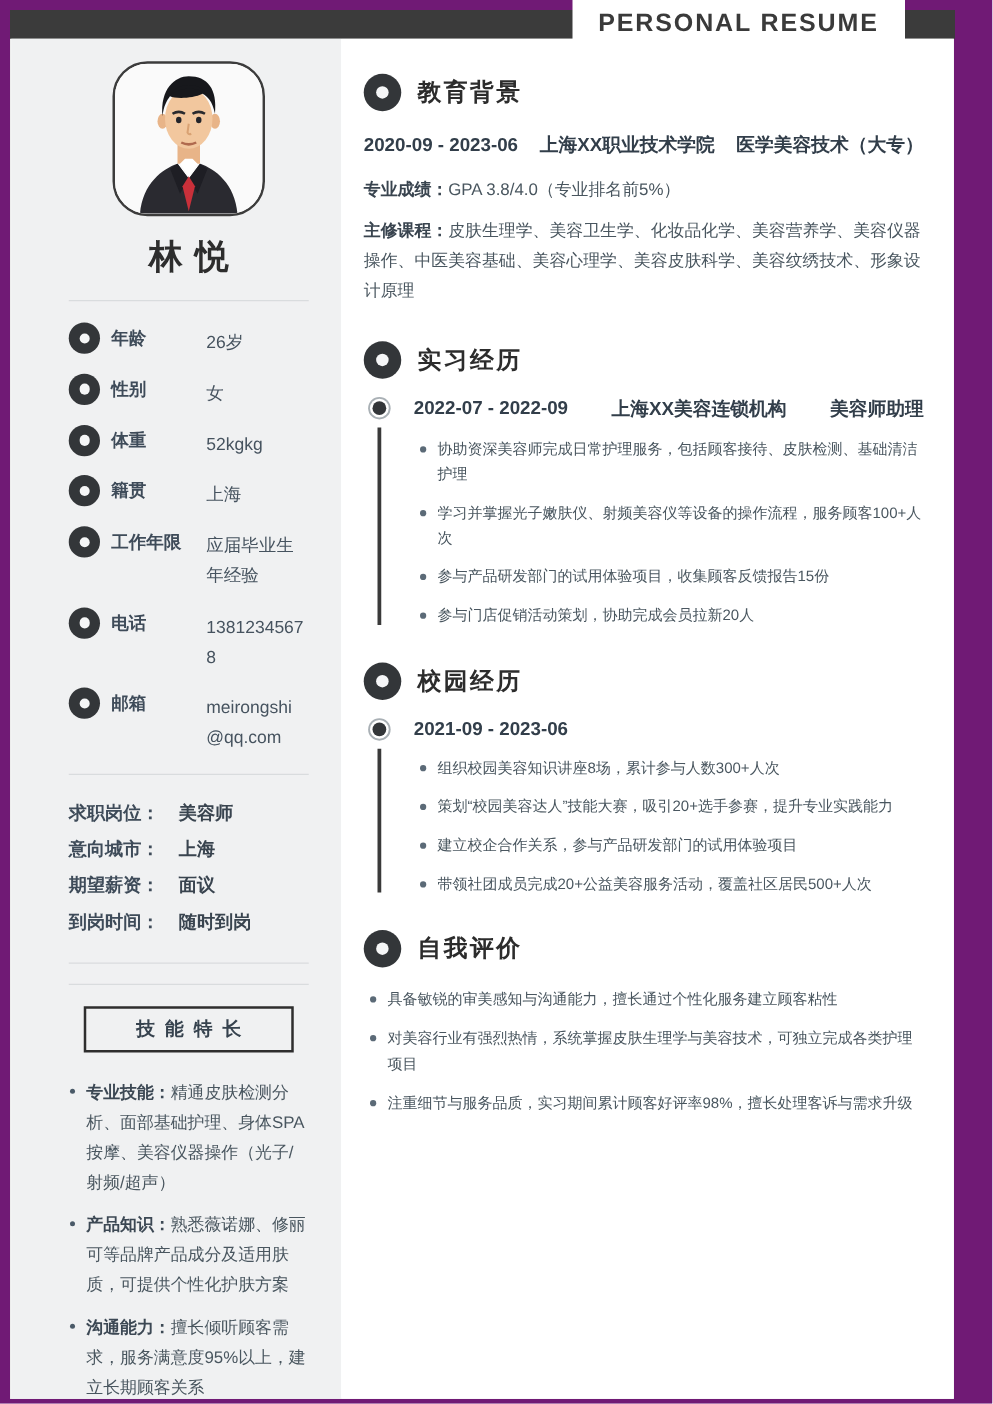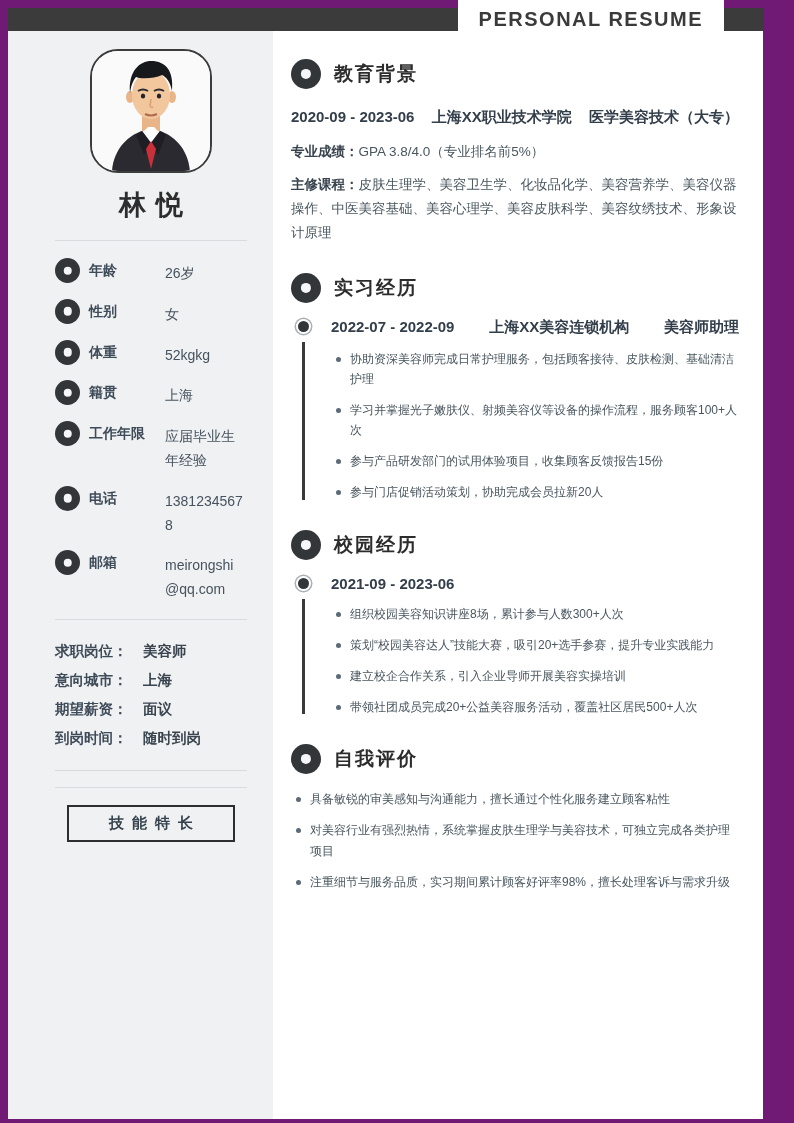--- a/index.html
+++ b/index.html
@@ -181,20 +181,32 @@
           <span class="job-label">到岗时间：</span>
           <span class="job-value">随时到岗</span>
         </div>
       </div>
 
       <div class="divider" style="margin-bottom:4px;"></div>
       <div class="divider" style="margin-top:16px;"></div>
 
       <div class="skills-title-box">技能特长</div>
 
+      <div>
+        <div class="skill-item">
+          <span class="skill-label">专业技能：</span><span>精通皮肤检测分析、面部基础护理、身体SPA按摩、美容仪器操作（光子/射频/超声）</span>
+        </div>
+        <div class="skill-item">
+          <span class="skill-label">产品知识：</span><span>熟悉薇诺娜、修丽可等品牌产品成分及适用肤质，可提供个性化护肤方案</span>
+        </div>
+        <div class="skill-item">
+          <span class="skill-label">沟通能力：</span><span>擅长倾听顾客需求，服务满意度95%以上，建立长期顾客关系</span>
+        </div>
+
+      </div>
 
     </aside>
 
     <main class="main">
 
       <section class="section">
         <div class="section-header">
           <span class="donut section-icon"></span>
           <span class="section-title">教育背景</span>
         </div>
@@ -237,21 +249,21 @@
           <span class="section-title">校园经历</span>
         </div>
         <div class="timeline">
           <span class="tl-dot"></span>
           <span class="tl-line"></span>
           <div class="tl-head">
             <span>2021-09 - 2023-06</span>
           </div>
           <div class="bullet">组织校园美容知识讲座8场，累计参与人数300+人次</div>
           <div class="bullet">策划“校园美容达人”技能大赛，吸引20+选手参赛，提升专业实践能力</div>
-          <div class="bullet">建立校企合作关系，引入企业导师开展美容实操培训</div>
+          <div class="bullet">建立校企合作关系，参与产品研发部门的试用体验项目</div>
           <div class="bullet">带领社团成员完成20+公益美容服务活动，覆盖社区居民500+人次</div>
         </div>
       </section>
 
       <section class="section">
         <div class="section-header">
           <span class="donut section-icon"></span>
           <span class="section-title">自我评价</span>
         </div>
         <div>

